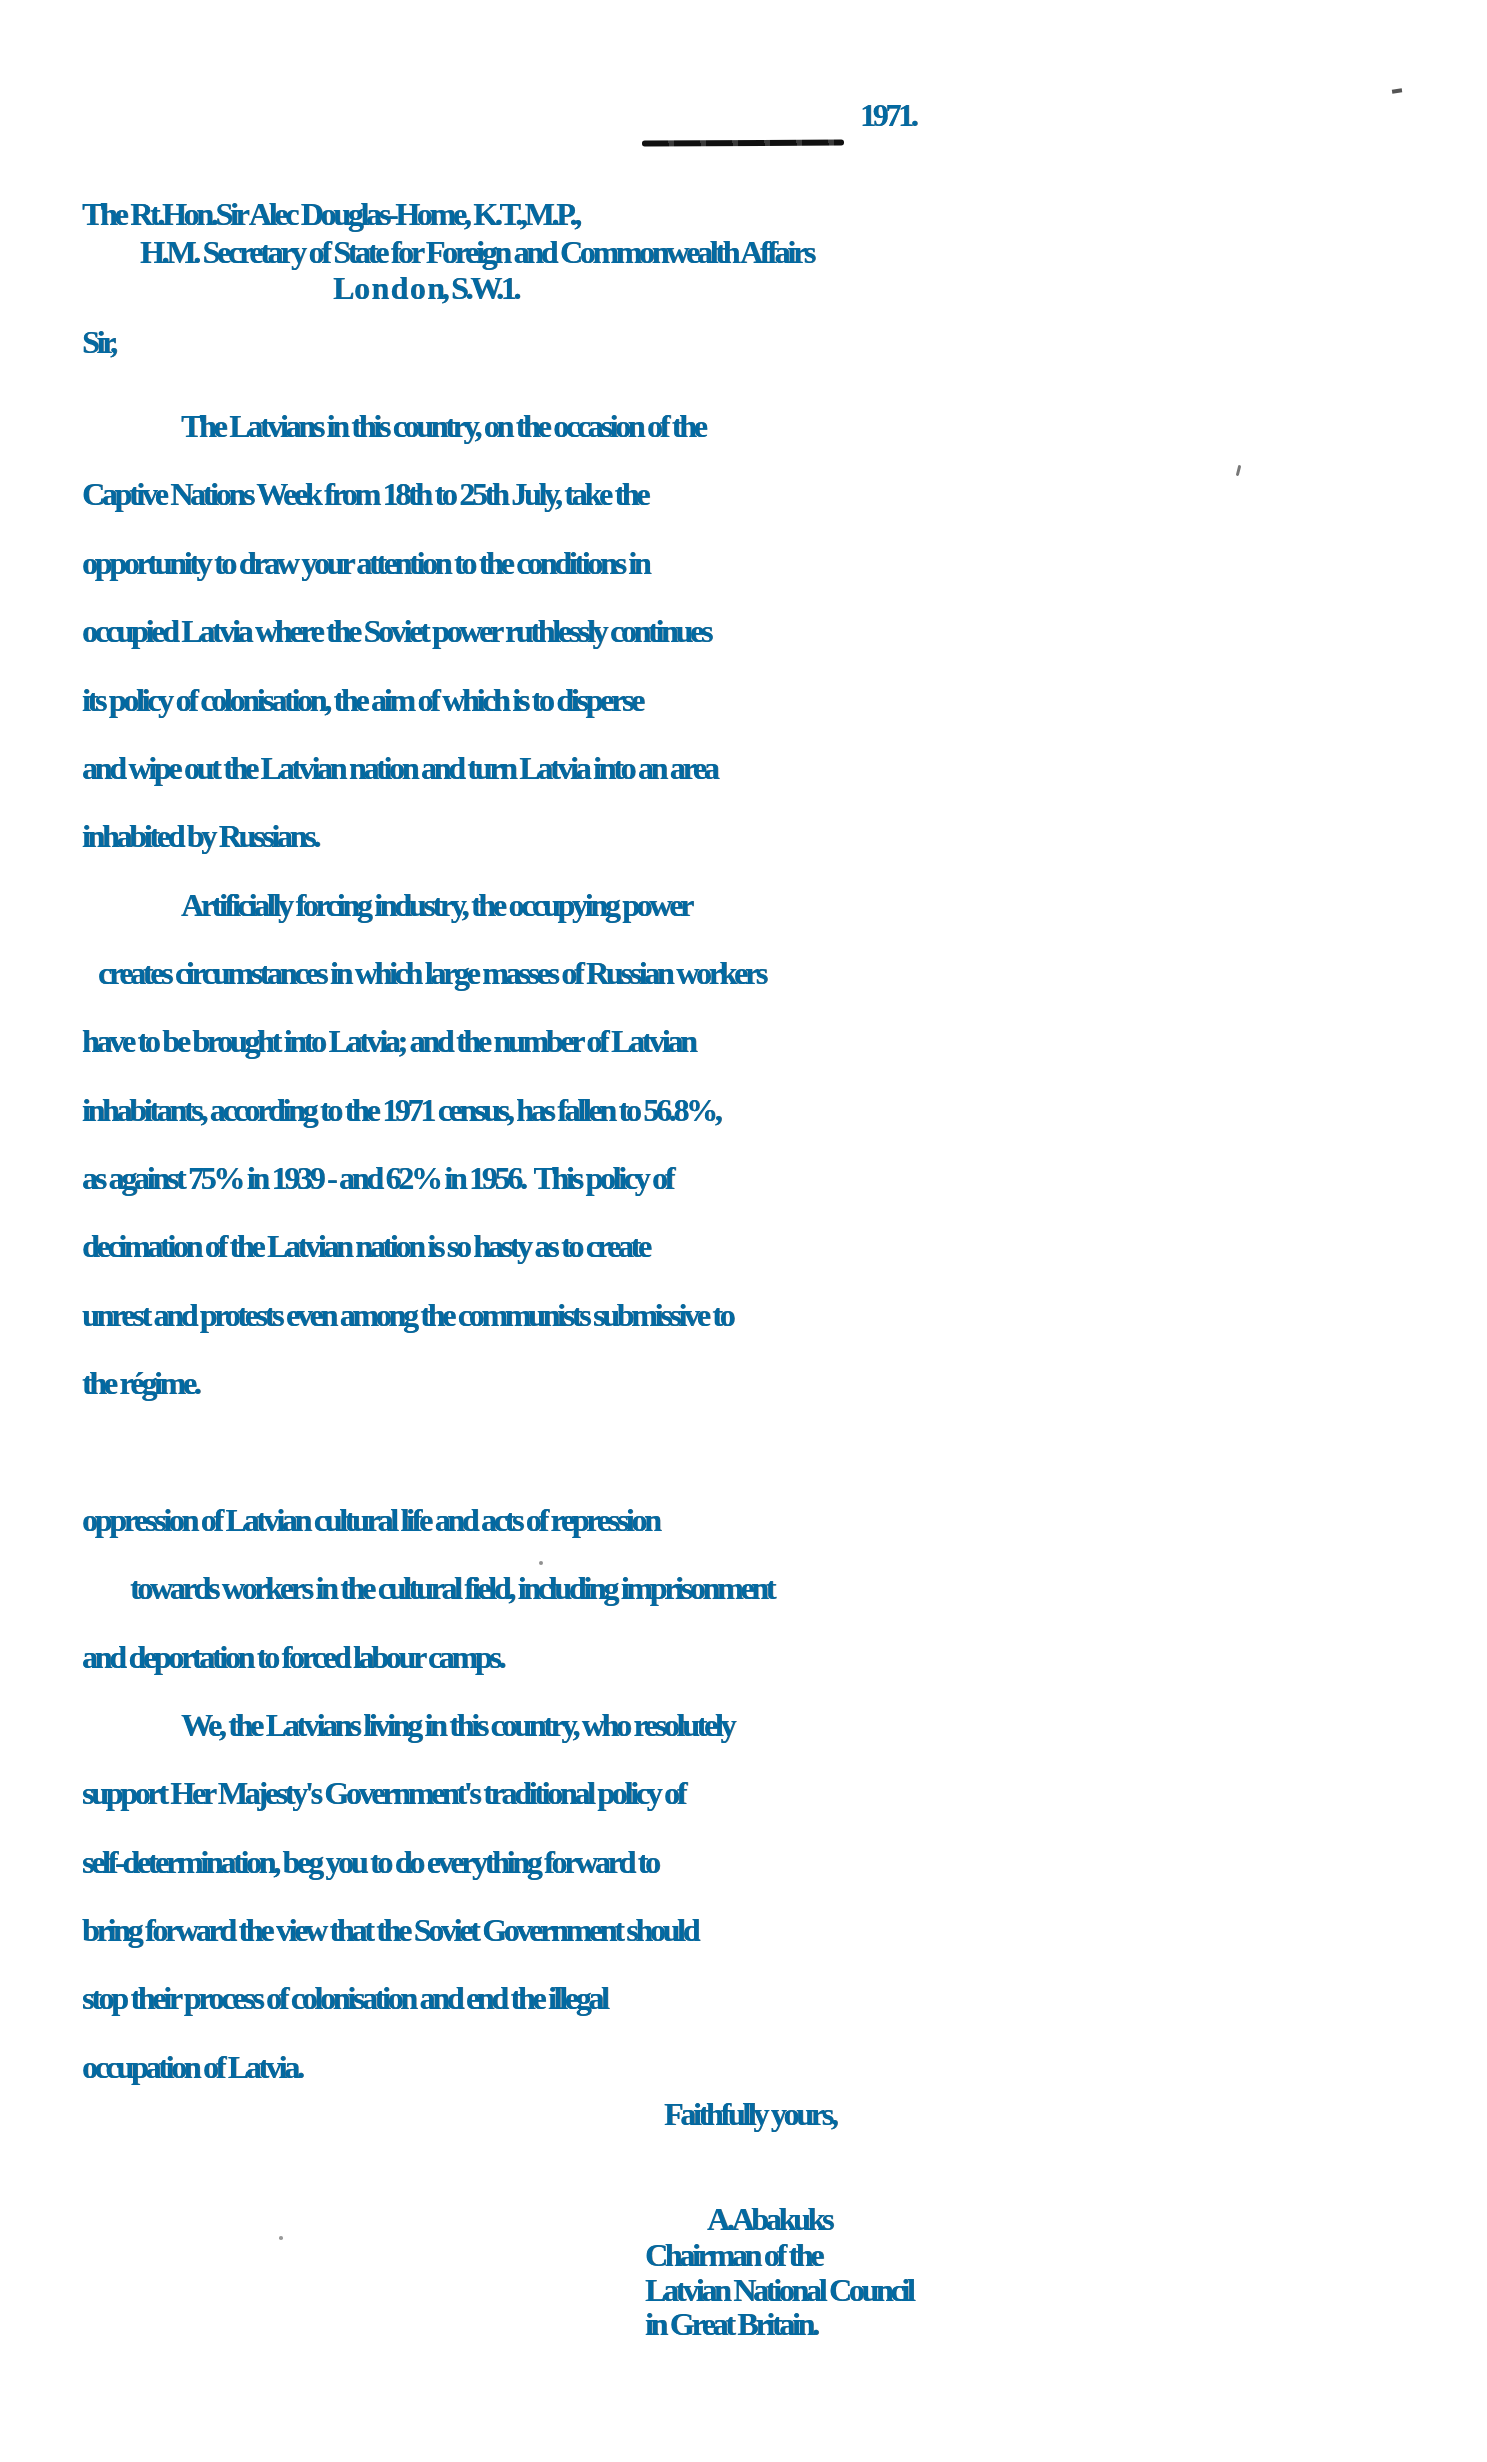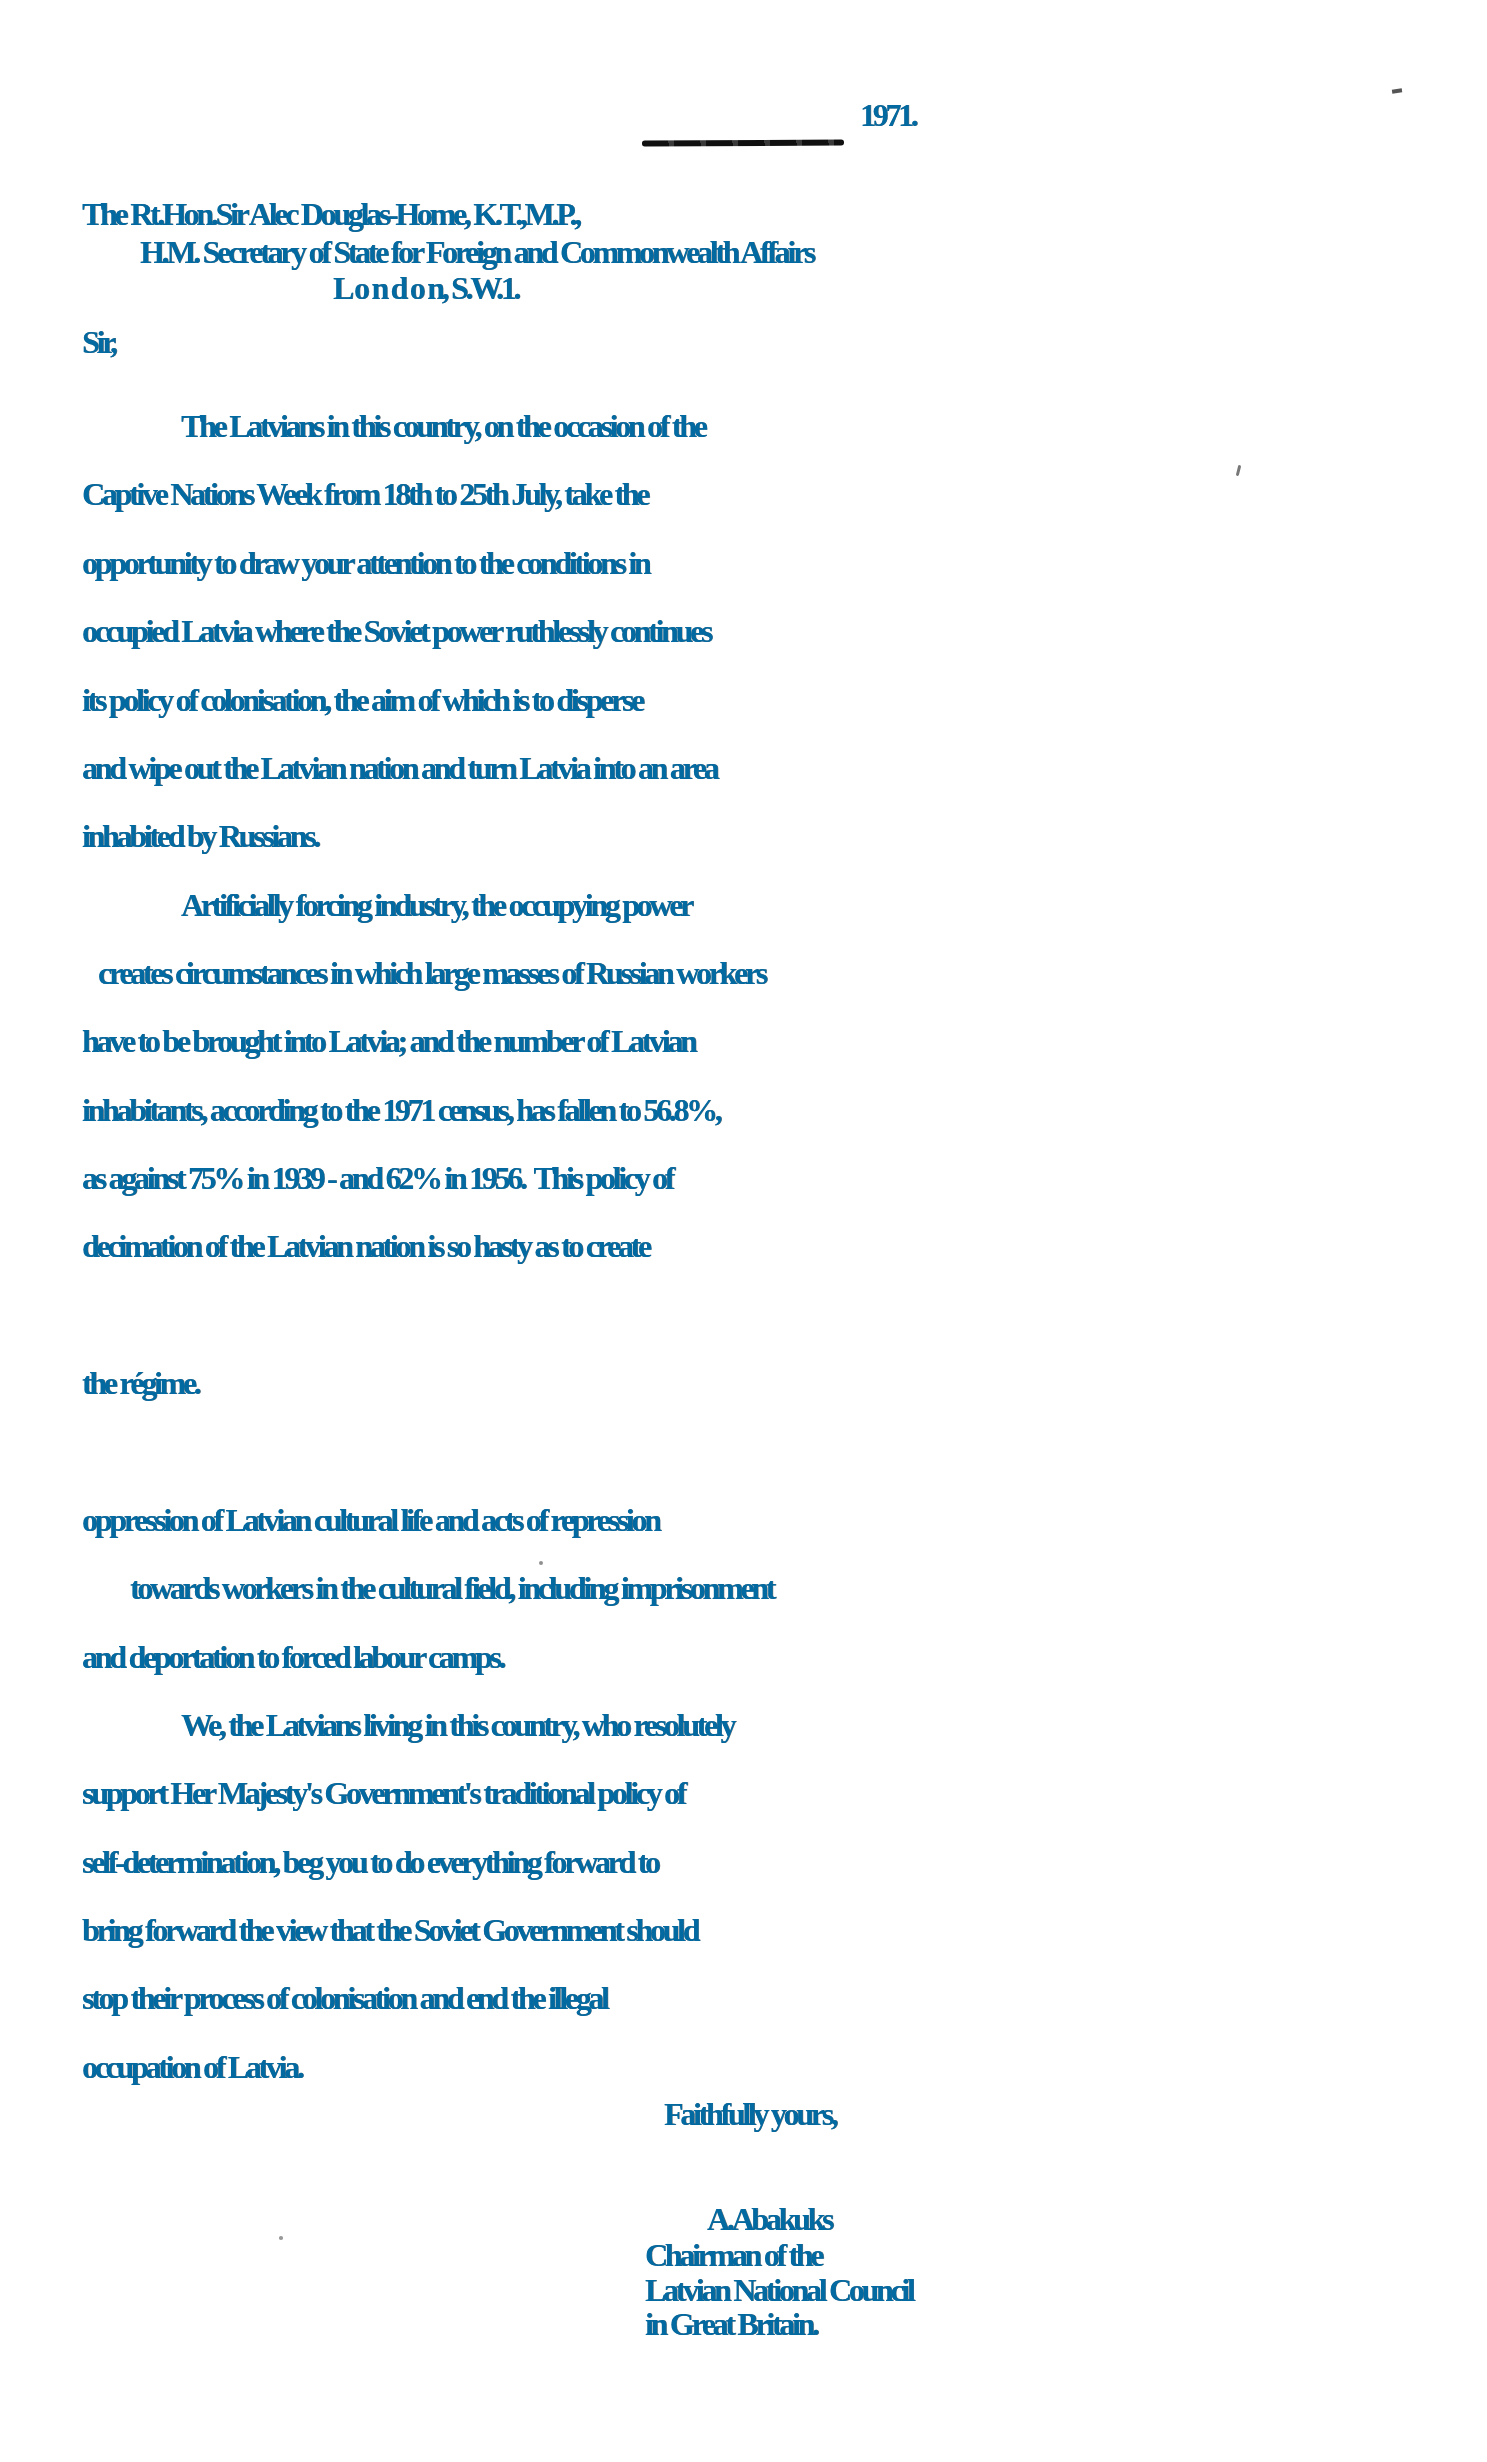--- a/index.html
+++ b/index.html
@@ -82,20 +82,21 @@
   <div class="line" style="left:82px; top:613px;">occupied Latvia where the Soviet power ruthlessly continues</div>
   <div class="line" style="left:82px; top:682px;">its policy of colonisation, the aim of which is to disperse</div>
   <div class="line" style="left:82px; top:750px;">and wipe out the Latvian nation and turn Latvia into an area</div>
   <div class="line" style="left:82px; top:818px;">inhabited by Russians.</div>
   <div class="line" style="left:181px; top:887px;">Artificially forcing industry, the occupying power</div>
   <div class="line" style="left:98px; top:955px;">creates circumstances in which large masses of Russian workers</div>
   <div class="line" style="left:82px; top:1023px;">have to be brought into Latvia; and the number of Latvian</div>
   <div class="line" style="left:82px; top:1092px;">inhabitants, according to the 1971 census, has fallen to 56.8%,</div>
   <div class="line" style="left:82px; top:1160px;">as against 75% in 1939 - and 62% in 1956.  This policy of</div>
   <div class="line" style="left:82px; top:1228px;">decimation of the Latvian nation is so hasty as to create</div>
+  <div class="line" style="left:82px; top:1297px;">unrest and protests even among the communists submissive to</div>
   <div class="line" style="left:82px; top:1365px;">the régime.</div>
   <div class="line" style="left:82px; top:1502px;">oppression of Latvian cultural life and acts of repression</div>
   <div class="line" style="left:82px; top:1570px;margin-left:48px;">towards workers in the cultural field, including imprisonment</div>
   <div class="line" style="left:82px; top:1639px;">and deportation to forced labour camps.</div>
   <div class="line" style="left:181px; top:1707px;">We, the Latvians living in this country, who resolutely</div>
   <div class="line" style="left:82px; top:1775px;">support Her Majesty's Government's traditional policy of</div>
   <div class="line" style="left:82px; top:1844px;">self-determination, beg you to do everything forward to</div>
   <div class="line" style="left:82px; top:1912px;">bring forward the view that the Soviet Government should</div>
   <div class="line" style="left:82px; top:1980px;">stop their process of colonisation and end the illegal</div>
   <div class="line" style="left:82px; top:2049px;">occupation of Latvia.</div>

